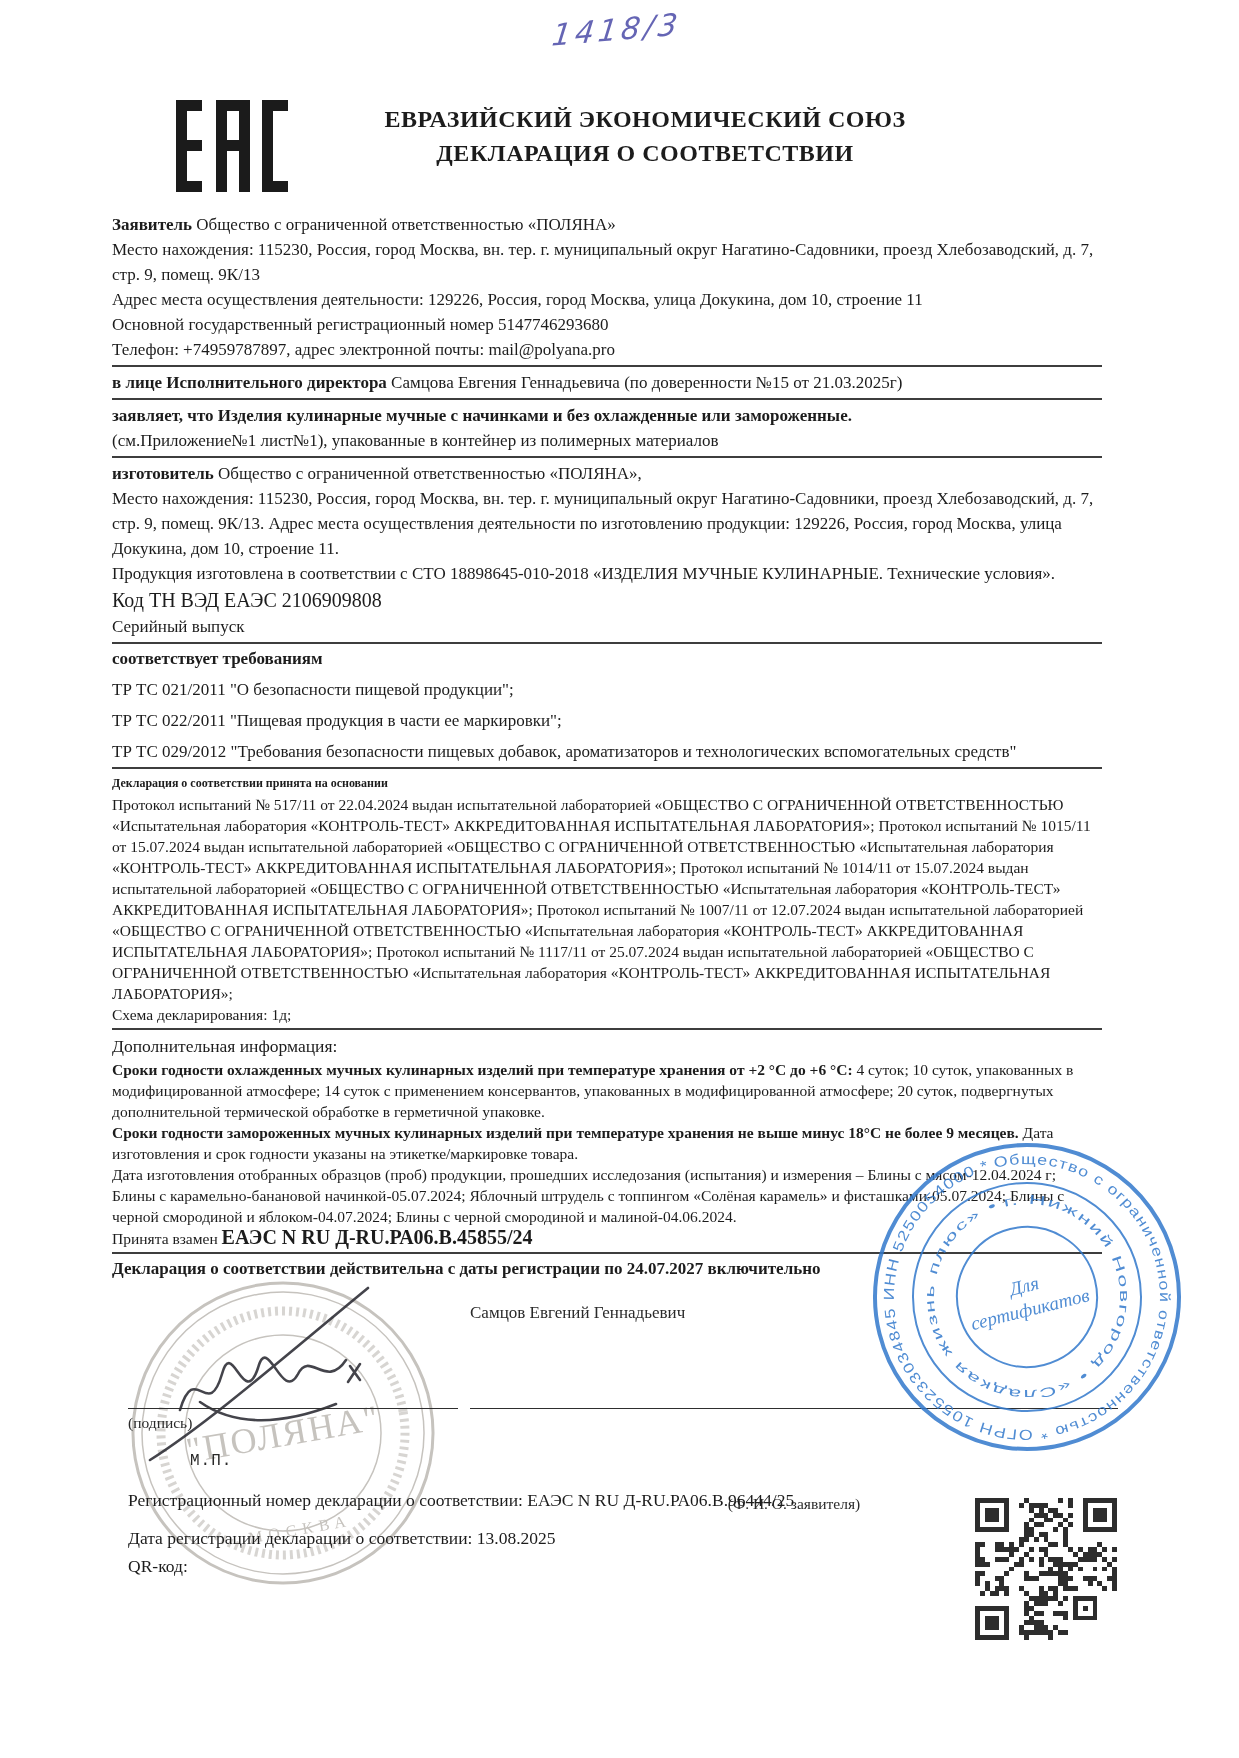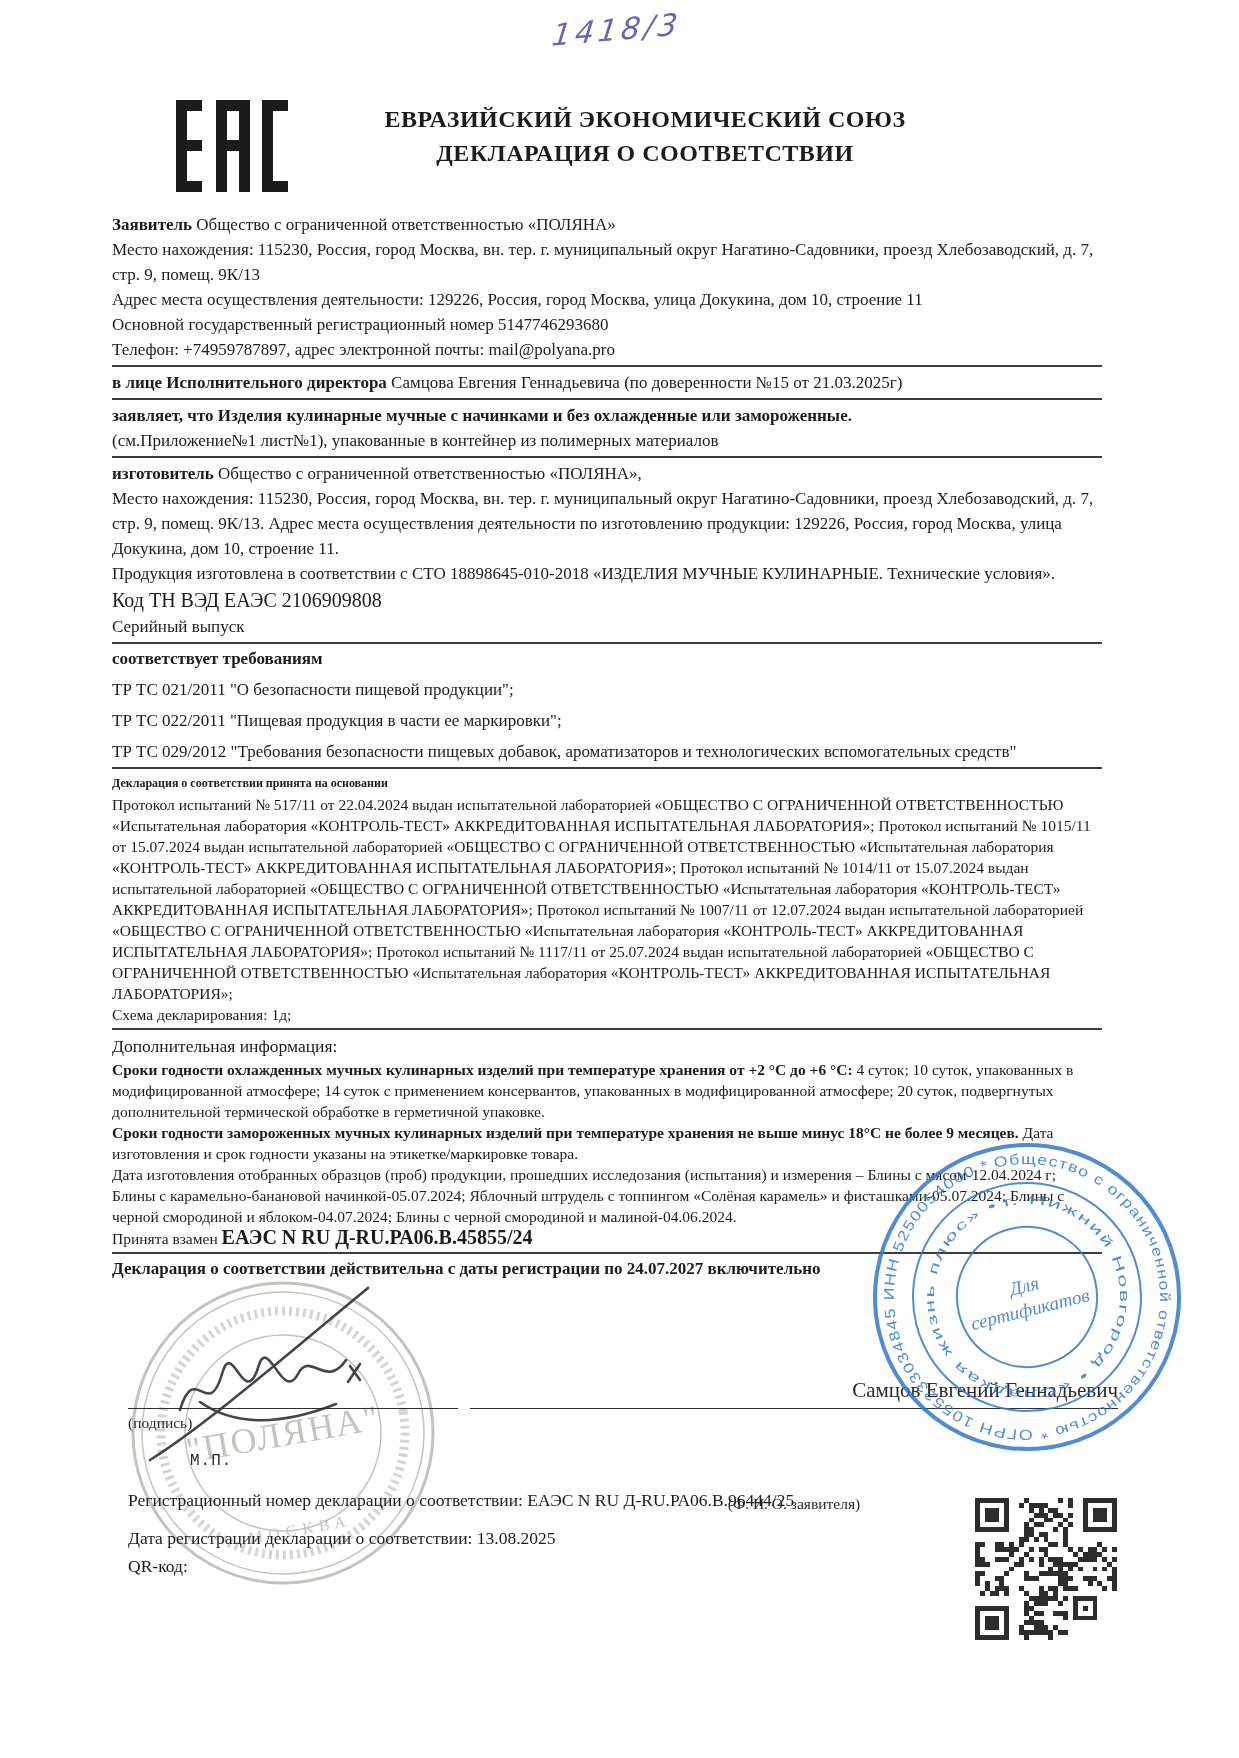--- a/index.html
+++ b/index.html
@@ -24,21 +24,21 @@
   .reg-item{margin-top:6px !important;}
   .addl-head{font-weight:normal;font-size:17.5px;line-height:26px;}
   .validity{font-weight:bold;font-size:17px;line-height:24px;}
   
   .sig-line{position:absolute;border-top:1.8px solid #2e2e2e;}
   .sig-line.left{left:128px;top:1408px;width:330px;}
   .sig-line.right{left:470px;top:1408px;width:648px;}
   .sig-caption{position:absolute;font-size:15.5px;color:#2a2a2a;}
   .cap-podpis{left:128px;top:1414px;width:330px;}
   .cap-fio{left:470px;top:1495px;width:648px;text-align:center;}
-  .cap-name{left:470px;top:1378px;width:648px;text-align:right;font-size:21px;}
+  .cap-name{left:470px;top:1303px;width:648px;text-align:left;font-size:17px;}
   .cap-mp{left:190px;top:1452px;font-size:16px;letter-spacing:1px;font-family:Liberation Mono, monospace;}
   .sig-scribble{position:absolute;left:140px;top:1282px;}
   .stamp-gray{position:absolute;left:118px;top:1268px;transform:rotate(-10deg);opacity:.5;}
   .stamp-blue{position:absolute;left:862px;top:1132px;transform:rotate(-14deg);opacity:.85;}
   
   .reg-block{position:absolute;left:128px;top:1490px;width:830px;font-weight:normal;font-size:17.5px;}
   .reg-block .line2{margin-top:17px;}
   .reg-block .line3{margin-top:7px;}
   .qr{position:absolute;left:975px;top:1498px;}
 </style>

